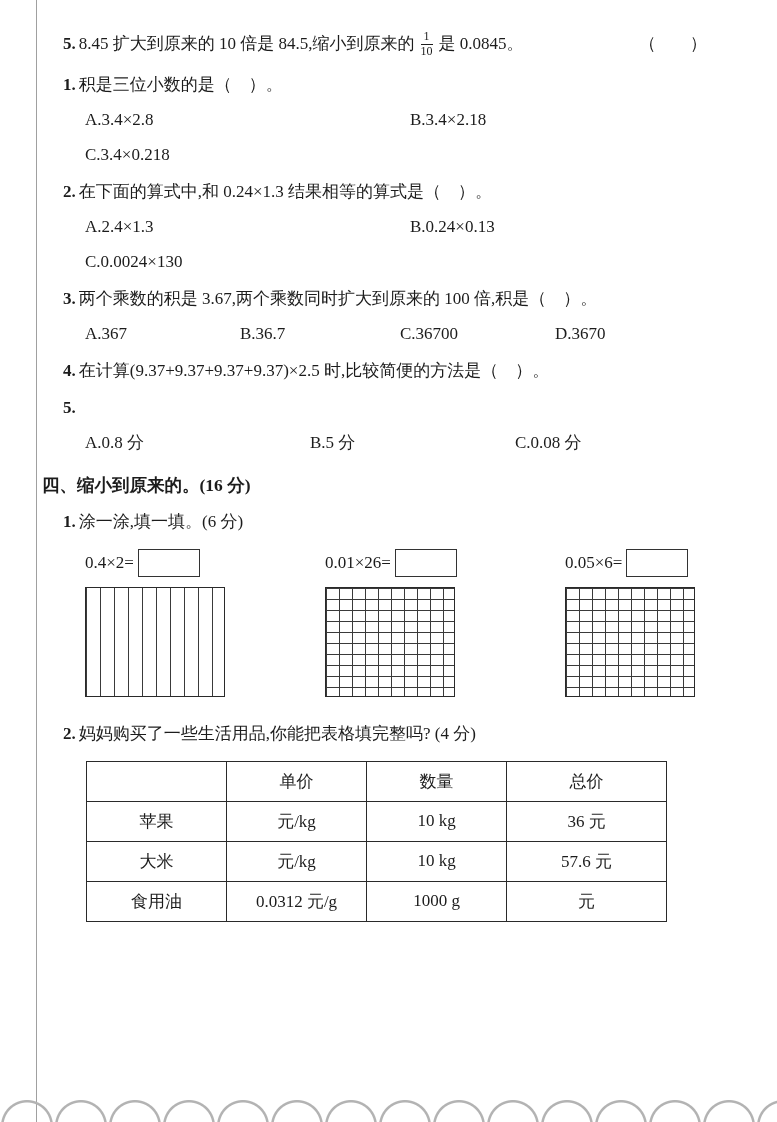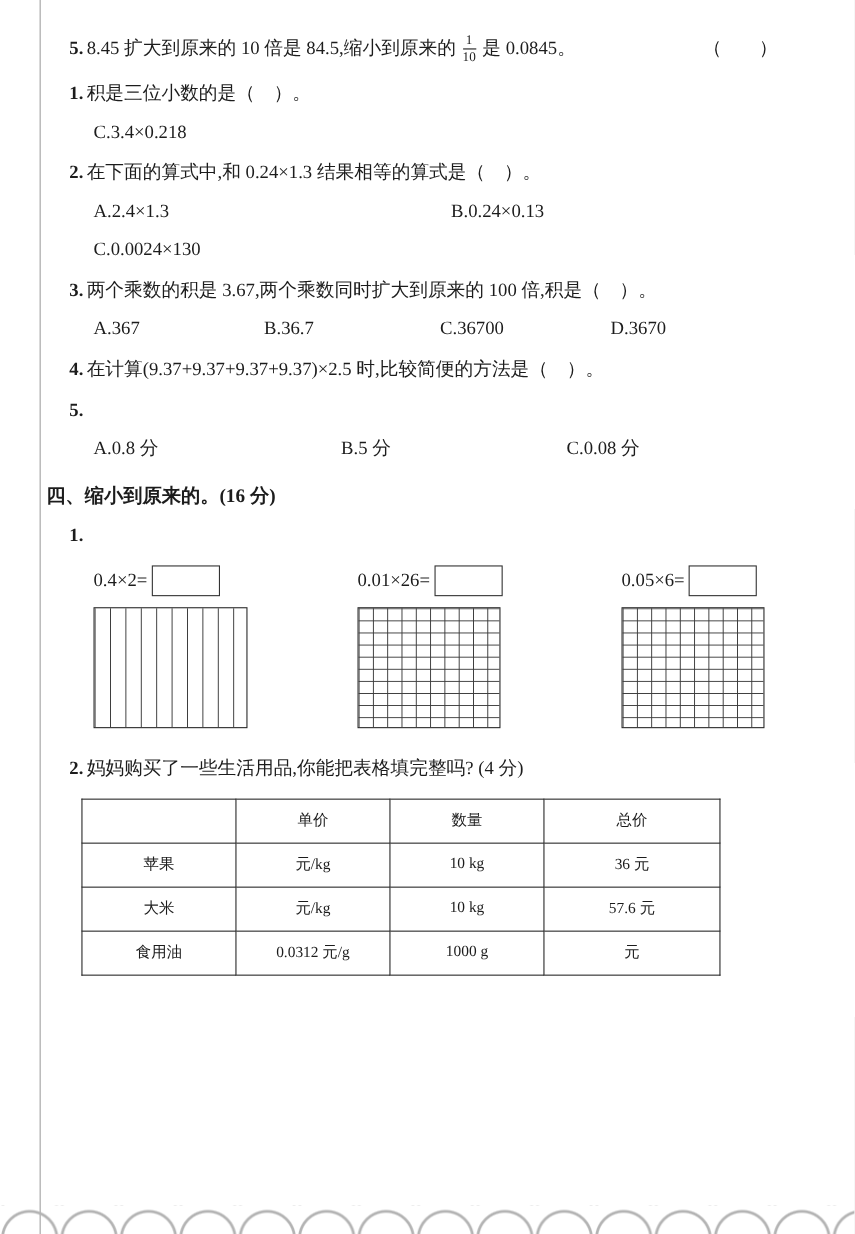--- a/index.html
+++ b/index.html
@@ -43,21 +43,21 @@
   }
   .grid-cells{
     width:130px;height:110px;border:1.5px solid #2a2a2a;box-sizing:border-box;
     background-image:
       linear-gradient(to right,#3a3a3a 1px,transparent 1px),
       linear-gradient(to bottom,#3a3a3a 1px,transparent 1px);
     background-size:13px 11px;
   }
   .grid-cells.g2{margin-right:110px;}
   
-  .goods-table{margin-top:16px;margin-left:32px;border-collapse:collapse;font-size:14px;}
+  .goods-table{margin-top:16px;margin-left:44px;border-collapse:collapse;font-size:17px;}
   .goods-table td,.goods-table th{
     border:1px solid #2a2a2a;height:40px;text-align:center;font-weight:normal;
     padding:0 6px;box-sizing:border-box;
   }
   .col-name{width:140px;} .col-price{width:140px;} .col-qty{width:140px;} .col-total{width:160px;}
   .fill-right{text-align:right;padding-right:26px;}
   
   .scallop-edge{
     position:absolute;left:0;right:0;bottom:0;height:26px;
     background-image:radial-gradient(circle at 27px 30px,transparent 23px,#b3b3b3 24px,#b3b3b3 25.5px,transparent 26.5px);
@@ -83,20 +83,24 @@
       <span class="bracket-right">（　　）</span>
     </div>
 
 
     <div>
       <div class="line q-text indent1">
         <span class="qnum">1.</span>
         <span>积是三位小数的是（　）。</span>
       </div>
       <div class="opts indent2">
+        <span class="opt wA">A.3.4×2.8</span>
+        <span class="opt">B.3.4×2.18</span>
+      </div>
+      <div class="opts indent2">
         <span class="opt">C.3.4×0.218</span>
       </div>
     </div>
 
     <div>
       <div class="line q-text indent1">
         <span class="qnum">2.</span>
         <span>在下面的算式中,和 0.24×1.3 结果相等的算式是（　）。</span>
       </div>
       <div class="opts indent2">
@@ -140,20 +144,21 @@
     </div>
 
     <div class="line sec-head">
       <span>四、缩小到原来的。</span>
       <span>(16 分)</span>
     </div>
 
     <div>
       <div class="line q-text indent1">
         <span class="qnum">1.</span>
+        <span>涂一涂,填一填。(6 分)</span>
       </div>
 
       <div class="eq-row indent2">
         <span class="eq-group eq-g1">
           <span>0.4×2=</span>
           <span class="answer-box"></span>
         </span>
         <span class="eq-group eq-g2">
           <span>0.01×26=</span>
           <span class="answer-box"></span>

